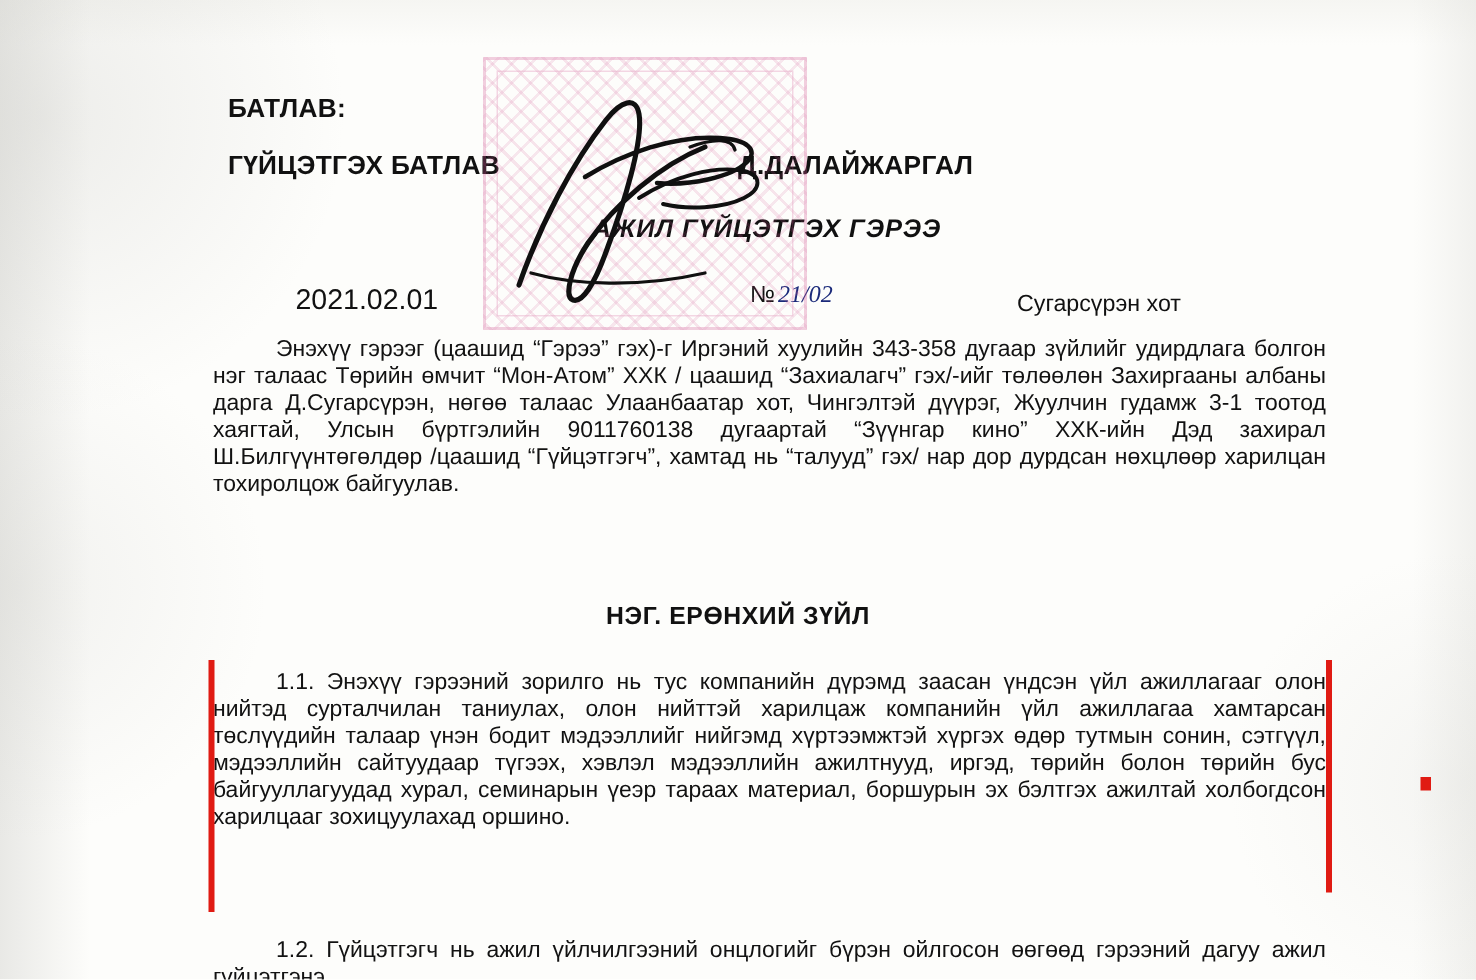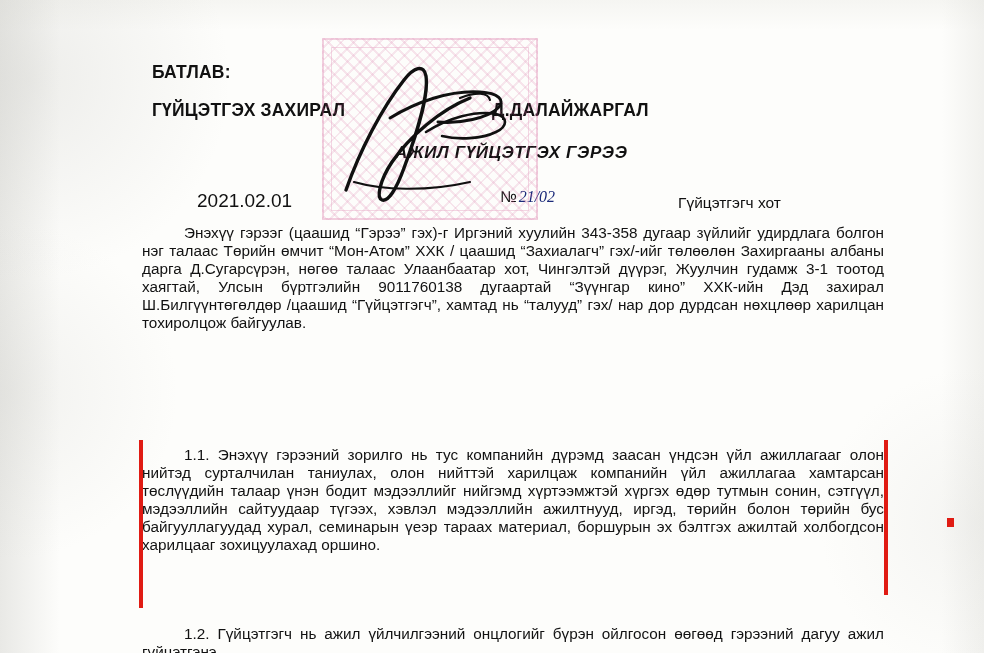--- a/index.html
+++ b/index.html
@@ -203,35 +203,36 @@
 </style>
 </head>
 <body>
 
 <div class="page">
   <div class="paper-noise"></div>
 
   <div class="content">
 
     <div class="hdr-approve">БАТЛАВ:</div>
-    <div class="hdr-director">ГҮЙЦЭТГЭХ ЗАХИРАЛ</div>
+    <div class="hdr-director">ГҮЙЦЭТГЭХ БАТЛАВ</div>
     <div class="hdr-name">Д.ДАЛАЙЖАРГАЛ</div>
 
     <div class="doc-title">АЖИЛ ГҮЙЦЭТГЭХ  ГЭРЭЭ</div>
 
     <div class="meta-date">2021.02.01</div>
     <div class="meta-no">
       <span>№</span><span class="num">21/02</span>
     </div>
-    <div class="meta-city">Гүйцэтгэгч хот</div>
+    <div class="meta-city">Сугарсүрэн хот</div>
 
     <div class="para" id="intro-para">
       <span class="ind"></span><span>Энэхүү гэрээг (цаашид “Гэрээ” гэх)-г Иргэний хуулийн 343-358 дугаар зүйлийг удирдлага болгон нэг талаас Төрийн өмчит “Мон-Атом” ХХК / цаашид “Захиалагч” гэх/-ийг төлөөлөн Захиргааны албаны дарга Д.Сугарсүрэн, нөгөө талаас Улаанбаатар хот, Чингэлтэй дүүрэг, Жуулчин гудамж 3-1 тоотод хаягтай, Улсын бүртгэлийн 9011760138 дугаартай “Зүүнгар кино” ХХК-ийн Дэд захирал Ш.Билгүүнтөгөлдөр /цаашид “Гүйцэтгэгч”, хамтад нь “талууд” гэх/ нар дор дурдсан нөхцлөөр харилцан тохиролцож байгуулав.</span>
     </div>
 
+    <div class="section-title">НЭГ. ЕРӨНХИЙ ЗҮЙЛ</div>
 
     <div class="para" id="clause-1-1">
       <span class="ind"></span><span>1.1.</span>
       <span>Энэхүү гэрээний зорилго нь  тус компанийн дүрэмд заасан үндсэн үйл ажиллагааг олон нийтэд сурталчилан таниулах, олон нийттэй харилцаж компанийн үйл ажиллагаа хамтарсан төслүүдийн талаар үнэн бодит мэдээллийг нийгэмд хүртээмжтэй хүргэх өдөр тутмын сонин, сэтгүүл, мэдээллийн сайтуудаар түгээх, хэвлэл мэдээллийн ажилтнууд, иргэд, төрийн болон төрийн бус байгууллагуудад хурал, семинарын үеэр тараах материал, боршурын эх бэлтгэх ажилтай холбогдсон харилцааг зохицуулахад оршино.</span>
     </div>
 
     <div class="para" id="clause-1-2">
       <span class="ind"></span><span>1.2.</span>
       <span>Гүйцэтгэгч нь ажил үйлчилгээний онцлогийг бүрэн ойлгосон өөгөөд гэрээний дагуу ажил гүйцэтгэнэ.</span>
     </div>

